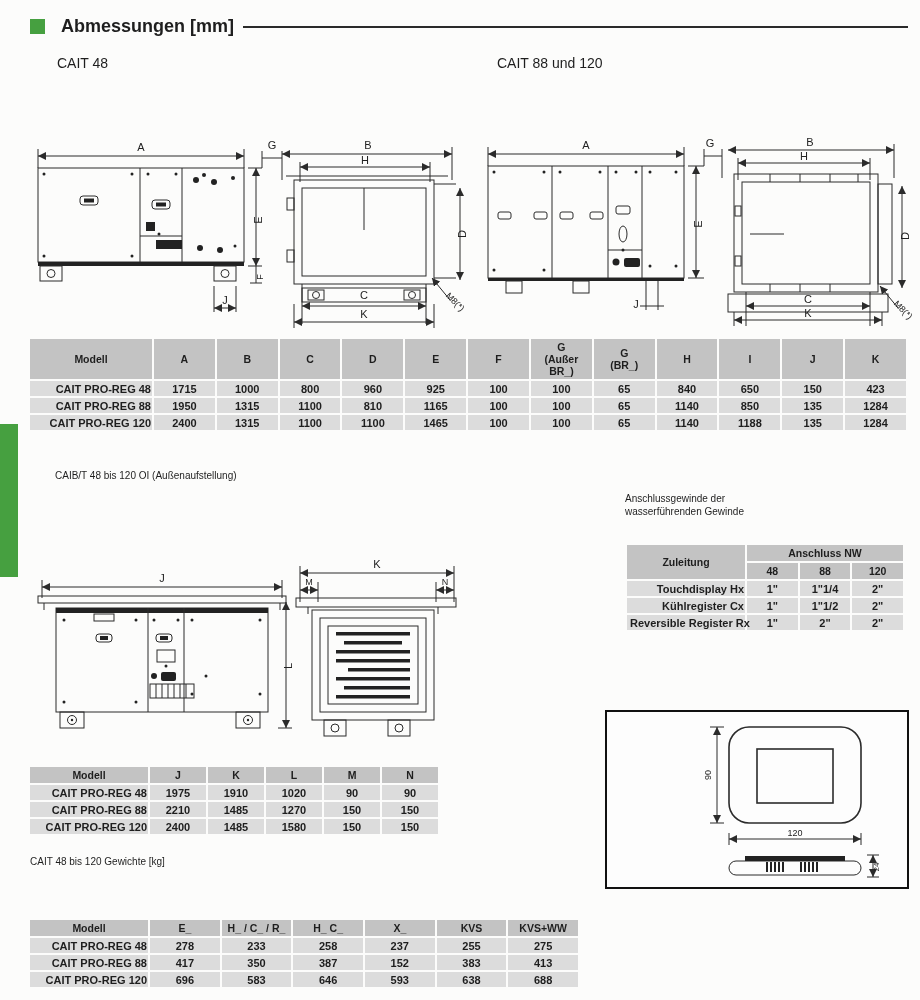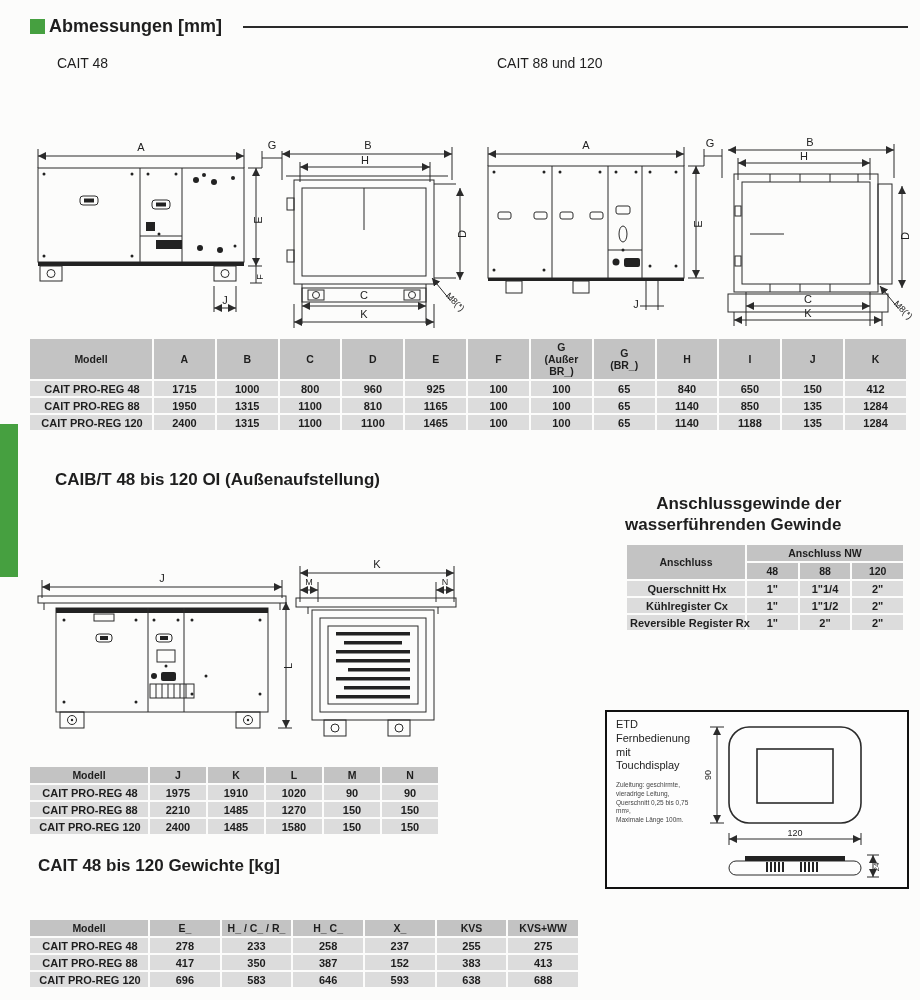--- a/index.html
+++ b/index.html
@@ -3,34 +3,34 @@
 <meta charset="utf-8">
 <style>
   html,body{margin:0;padding:0;}
   body{
     width:920px;height:1000px;position:relative;overflow:hidden;
     background:#fcfcfb;color:#1e1e1e;
     font-family:"Liberation Sans","DejaVu Sans",sans-serif;
   }
   .abs{position:absolute;}
   
-  .page-header{left:30px;top:16px;display:flex;align-items:center;gap:4px;}
+  .page-header{left:30px;top:16px;display:flex;align-items:center;gap:16px;}
   .green-sq{width:15px;height:15px;display:inline-block;}
   .page-title{font-size:18px;font-weight:bold;letter-spacing:0px;}
   .header-rule{left:243px;top:26px;width:665px;height:2px;background:#2a2a2a;}
   .sub-title{font-size:14px;font-weight:normal;}
-  .sec-title{font-size:17px;font-weight:bold;text-align:right;}
+  .sec-title{font-size:10px;font-weight:normal;}
   .two-line{white-space:pre-line;line-height:1.25;}
   
   table.gtable{border-collapse:separate;border-spacing:2px;table-layout:fixed;width:100%;
     font-weight:bold;color:#1e1e1e;}
   table.gtable th{background:#c3c3c3;text-align:center;vertical-align:middle;
     font-size:10.5px;padding:2px 1px;white-space:pre-line;line-height:1.15;}
   table.gtable td{background:#dcdcdc;text-align:center;font-size:11px;padding:1.5px 1px;}
-  table.gtable td:first-child{text-align:center;padding-left:3px;white-space:nowrap;}
+  table.gtable td:first-child{text-align:right;padding-left:3px;white-space:nowrap;}
   
   svg text{font-family:"Liberation Sans","DejaVu Sans",sans-serif;}
   .dl{font-size:11px;fill:#222;text-anchor:middle;}
   .dls{font-size:9px;fill:#222;text-anchor:middle;}
   svg .ln{stroke:#2b2b2b;stroke-width:1;fill:none;}
   svg .fl{fill:#222;stroke:none;}
   
   .etd-panel{border:2px solid #111;background:#fdfdfd;}
   .etd-title{font-size:11px;line-height:1.25;color:#222;}
   .etd-note{font-size:6.5px;line-height:1.35;color:#444;margin-top:8px;}
@@ -278,21 +278,21 @@
           <td>1000</td>
           <td>800</td>
           <td>960</td>
           <td>925</td>
           <td>100</td>
           <td>100</td>
           <td>65</td>
           <td>840</td>
           <td>650</td>
           <td>150</td>
-          <td>412</td>
+          <td>423</td>
         </tr>
         <tr>
           <td>CAIT PRO-REG 88</td>
           <td>1950</td>
           <td>1315</td>
           <td>1100</td>
           <td>810</td>
           <td>1165</td>
           <td>100</td>
           <td>100</td>
@@ -327,32 +327,32 @@
 <div class="abs sec-title two-line" style="left:625px;top:493px;">Anschlussgewinde der
 wasserführenden Gewinde</div>
 
 <div class="abs" style="left:625px;top:543px;width:280px;">
   <table class="gtable" style="font-size:10px;">
     <colgroup>
         <col style="width:118px">
       </colgroup>
     <thead>
       <tr>
-        <th rowspan="2">Anschluss</th>
+        <th rowspan="2">Zuleitung</th>
         <th colspan="3">Anschluss NW</th>
       </tr>
       <tr>
         <th>48</th>
         <th>88</th>
         <th>120</th>
       </tr>
     </thead>
     <tbody>
       <tr>
-        <td>Querschnitt Hx</td>
+        <td>Touchdisplay Hx</td>
         <td>1"</td>
         <td>1"1/4</td>
         <td>2"</td>
       </tr>
       <tr>
         <td>Kühlregister Cx</td>
         <td>1"</td>
         <td>1"1/2</td>
         <td>2"</td>
       </tr>
@@ -500,21 +500,21 @@
           <td>2400</td>
           <td>1485</td>
           <td>1580</td>
           <td>150</td>
           <td>150</td>
         </tr>
       </tbody>
     </table>
 </div>
 
-<div class="abs sec-title" style="left:30px;top:856px;margin-left:8px;">CAIT 48 bis 120 Gewichte [kg]</div>
+<div class="abs sec-title" style="left:30px;top:856px;">CAIT 48 bis 120 Gewichte [kg]</div>
 
 <div class="abs" style="left:28px;top:918px;width:552px;">
   <table class="gtable">
     <colgroup>
         <col style="width:118px">
       </colgroup>
   <thead>
         <tr>
           <th>Modell</th>
           <th>E_</th>
@@ -551,31 +551,20 @@
           <td>646</td>
           <td>593</td>
           <td>638</td>
           <td>688</td>
         </tr>
       </tbody>
     </table>
 </div>
 
 <div class="abs etd-panel" style="left:605px;top:710px;width:300px;height:175px;">
-  <div class="abs" style="left:9px;top:6px;width:86px;">
-    <div class="etd-title">ETD</div>
-    <div class="etd-title">Fernbedienung mit</div>
-    <div class="etd-title">Touchdisplay</div>
-    <div class="etd-note">
-      <div>Zuleitung: geschirmte,</div>
-      <div>vieradrige Leitung,</div>
-      <div>Querschnitt 0,25 bis 0,75 mm²,</div>
-      <div>Maximale Länge 100m.</div>
-    </div>
-  </div>
   <svg class="abs" style="left:94px;top:3px;" width="202" height="168" viewBox="0 0 202 168">
     <defs>
         <marker id="m7" viewBox="0 0 10 10" refX="10" refY="5" markerWidth="8" markerHeight="8" orient="auto-start-reverse">
           <path d="M0 0L10 5L0 10z" fill="#2b2b2b"></path>
         </marker>
       </defs>
     <line class="ln" x1="16" y1="12" x2="16" y2="108" marker-start="url(#m7)" marker-end="url(#m7)"></line>
     <line class="ln" x1="9" y1="12" x2="23" y2="12"></line>
       <line class="ln" x1="9" y1="108" x2="23" y2="108"></line>
     <text class="dls" x="10" y="60" transform="rotate(-90 10 60)">90</text>

